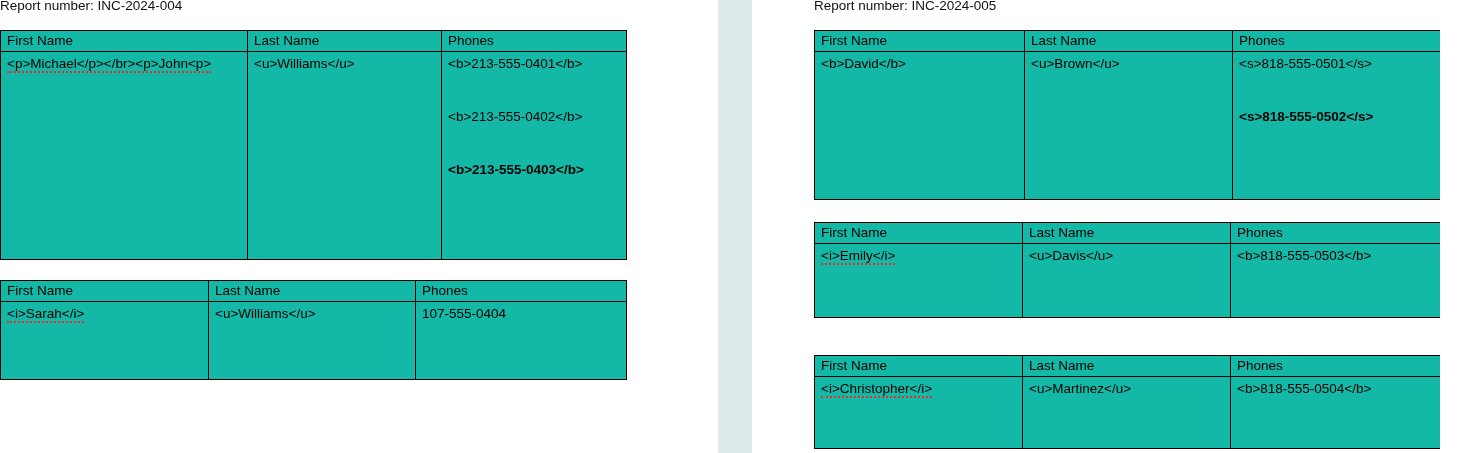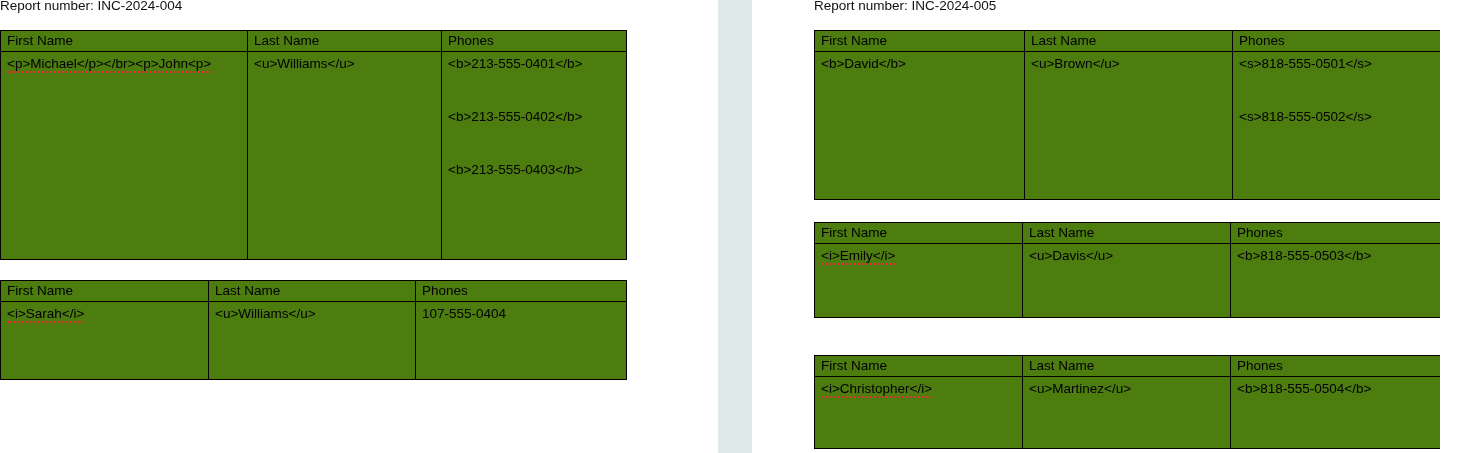--- a/index.html
+++ b/index.html
@@ -47,21 +47,21 @@
     background: #dfeaea;
   }
   .report-label {
     font-size: 13.5px;
     color: #111111;
     white-space: nowrap;
   }
   table.doc {
     border-collapse: collapse;
     table-layout: fixed;
-    background: #4d7c0f;
+    background: #14b8a6;
   }
   table.doc td, table.doc th {
     border: 1px solid #000000;
     vertical-align: top;
     padding: 4px 6px;
     font-weight: normal;
     font-size: 13.5px;
     text-align: left;
   }
   table.doc th {
@@ -69,20 +69,21 @@
     padding: 2px 6px;
   }
   .cell-mid {
     vertical-align: middle;
   }
   .phone-line {
     margin: 0 0 38px 0;
   }
   .phone-line:last-child {
     margin-bottom: 0;
+    font-weight: bold;
   }
   .spell {
     border-bottom: 2px dotted #e03030;
     padding-bottom: 0px;
     margin-top: 28px;
   }
   .pad-top-lg {
     padding-top: 22px;
     margin-left: 36px;
   }

